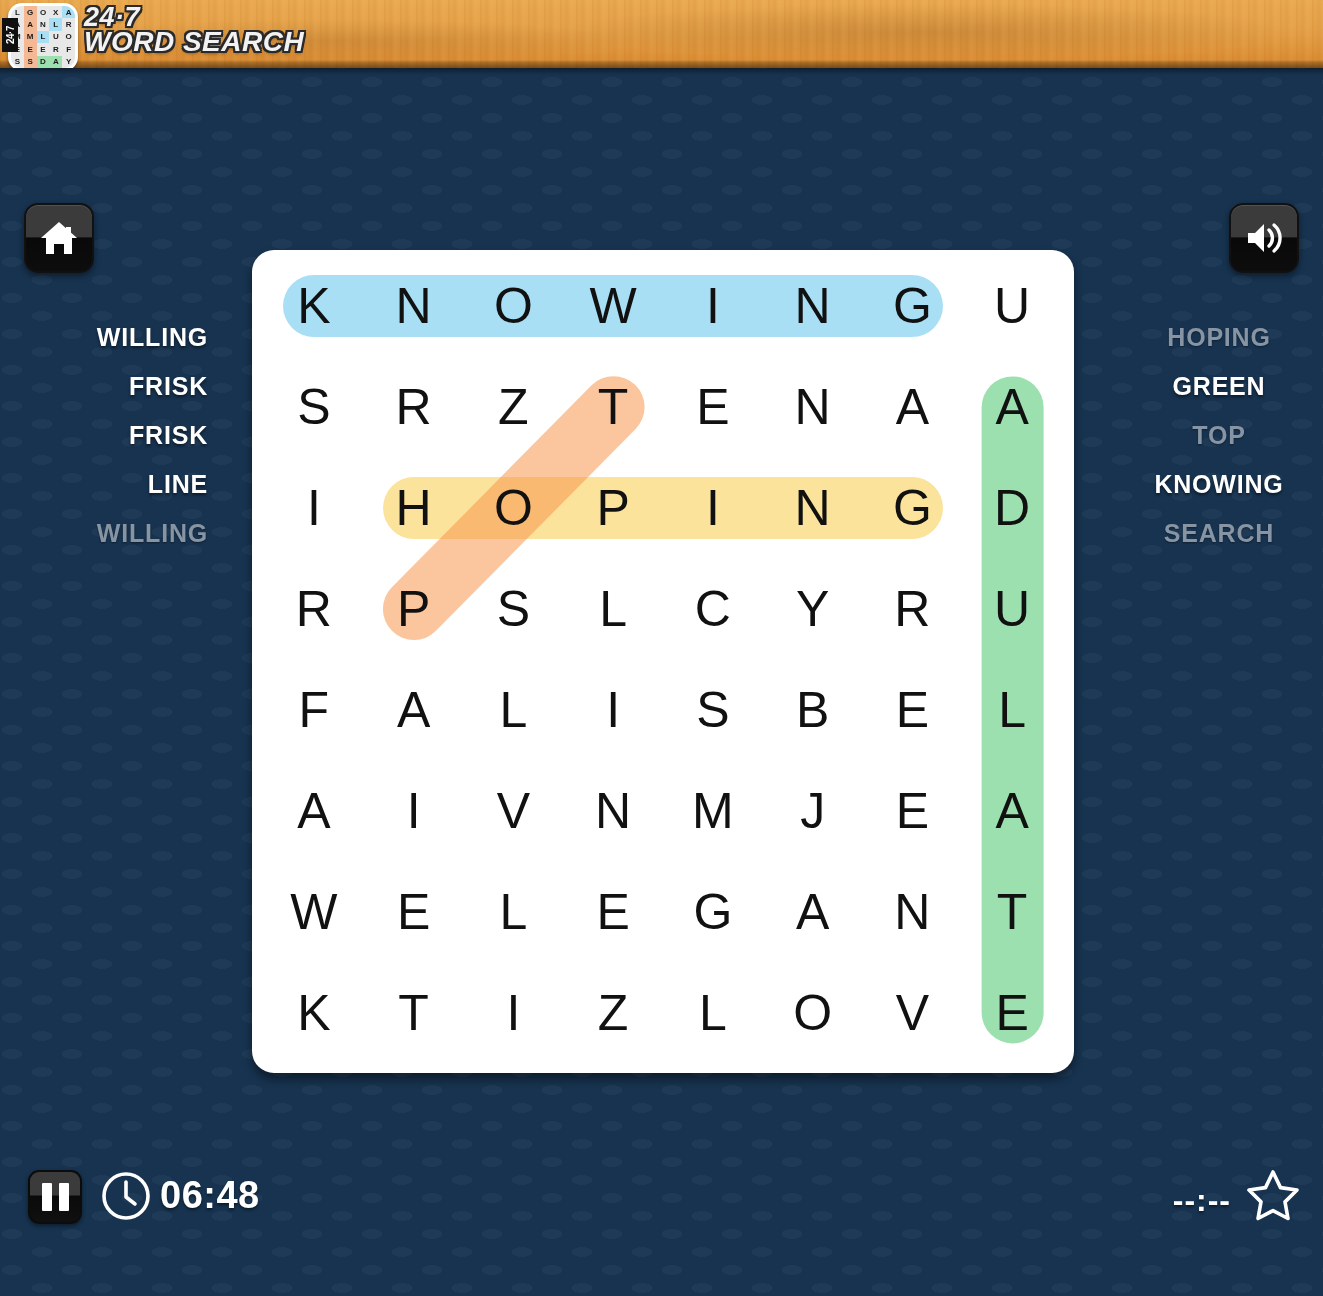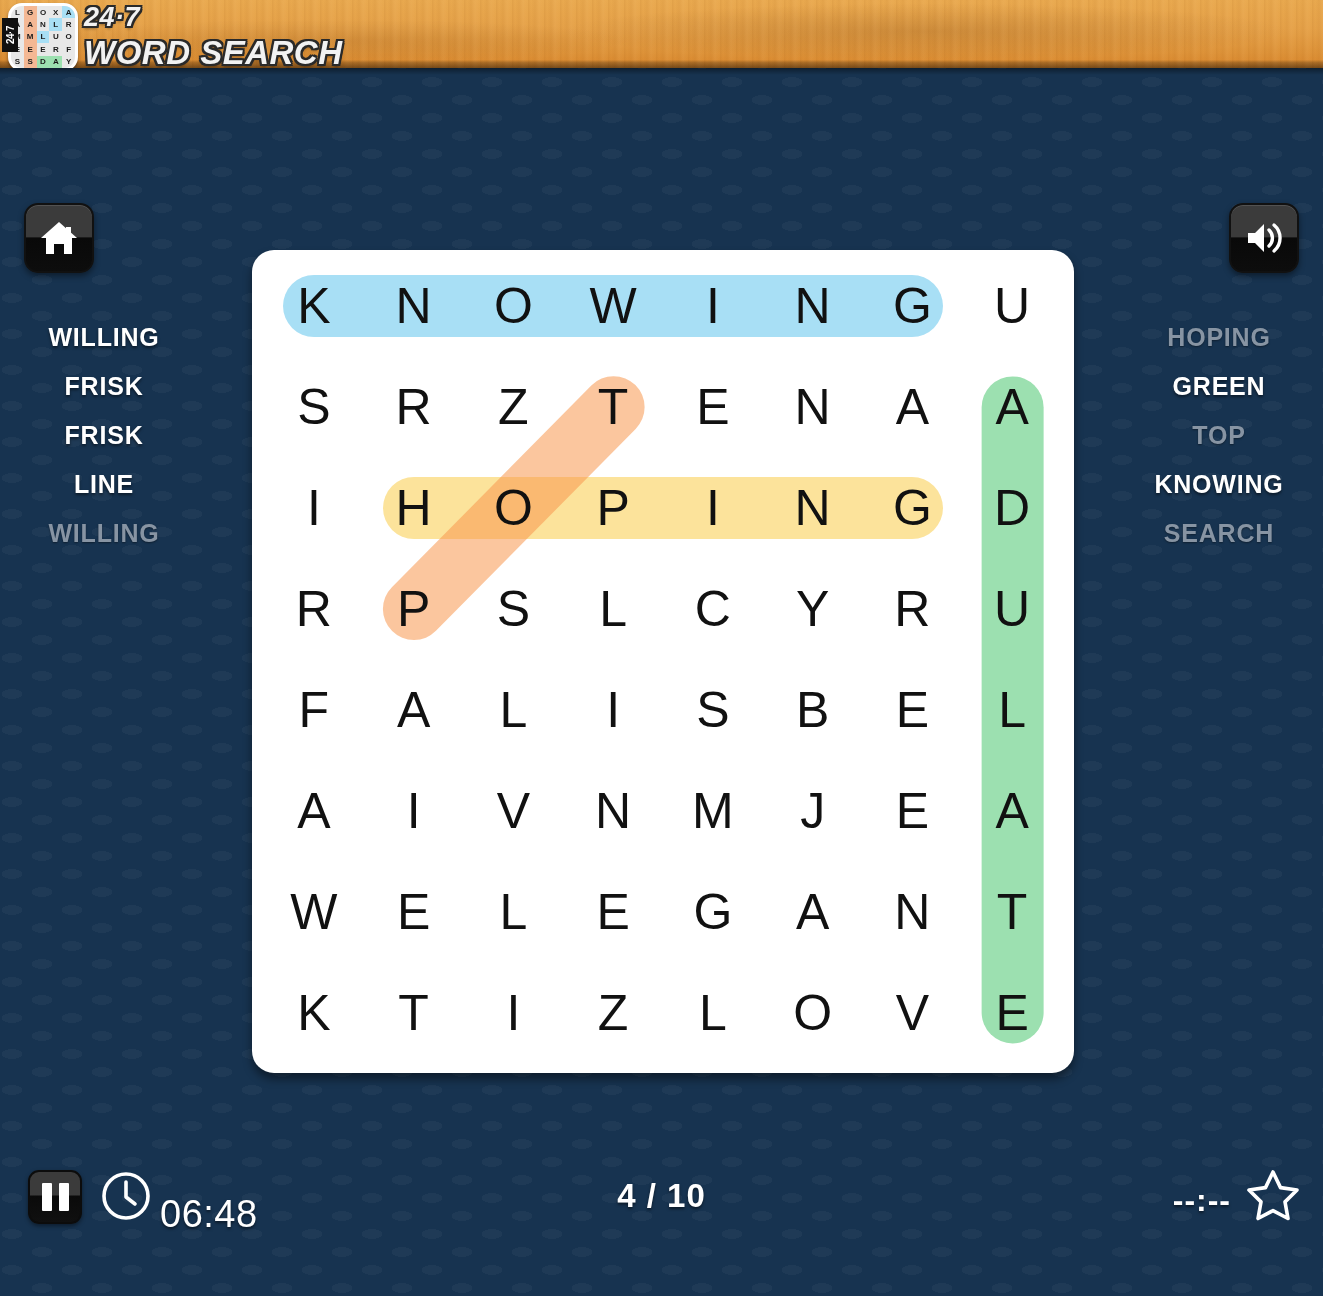--- a/index.html
+++ b/index.html
@@ -109,21 +109,21 @@
     font-weight: 700;
     font-style: italic;
     letter-spacing: 0.5px;
     text-shadow:
       -2px 0 #2a2a2a, 2px 0 #2a2a2a, 0 -2px #2a2a2a, 0 2px #2a2a2a,
       -2px -2px #2a2a2a, 2px -2px #2a2a2a, -2px 2px #2a2a2a, 2px 2px #2a2a2a,
       0 3px 3px rgba(0,0,0,0.35);
     white-space: nowrap;
   }
   #brand-line1 { top: 2px;  font-size: 27px; }
-  #brand-line2 { top: 34px; font-size: 33px; }
+  #brand-line2 { top: 26px; font-size: 28px; }
 
   
   .corner-btn {
     position: absolute;
     width: 70px; height: 70px;
     border-radius: 14px;
     background: linear-gradient(to bottom, #3b3b3b 0%, #3b3b3b 48%, #090909 50%, #0d0d0d 100%);
     border: 2px solid #111;
     box-shadow: 0 3px 6px rgba(0,0,0,0.45), inset 0 1px 0 rgba(255,255,255,0.12);
     z-index: 6;
@@ -137,21 +137,21 @@
 
   
   .word-list {
     position: absolute;
     top: 313px;
     width: 240px;
     z-index: 3;
     display: flex;
     flex-direction: column;
   }
-  #word-list-left  { left: 0px;  align-items: center;   padding-right: 32px; }
+  #word-list-left  { left: 0px;  align-items: flex-end;   padding-right: 32px; }
   #word-list-right { right: 0px; align-items: center; padding-left: 32px;  }
 
   .word-item {
     font-size: 25px;
     font-weight: 700;
     letter-spacing: 0.8px;
     line-height: 49px;
     color: #ffffff;
     text-shadow: 0 2px 3px rgba(0,0,0,0.5);
     white-space: nowrap;
@@ -240,25 +240,24 @@
   #clock-icon {
     position: absolute;
     left: 100px; top: 34px;
     width: 52px; height: 52px;
   }
 
   #timer-text {
     position: absolute;
     left: 160px; top: 38px;
     font-size: 38px;
-    font-weight: 400;
+    font-weight: 700;
     color: #ffffff;
     letter-spacing: 0.5px;
     text-shadow: 0 2px 3px rgba(0,0,0,0.5);
-    margin-top: 19px;
   }
 
   #progress-text {
     position: absolute;
     left: 0; right: 0; top: 41px;
     text-align: center;
     font-size: 33px;
     font-weight: 700;
     color: #ffffff;
     letter-spacing: 1px;
@@ -432,21 +431,20 @@
     <div class="bar"></div>
   </div>
 
   <svg id="clock-icon" viewBox="0 0 52 52">
     <circle cx="26" cy="26" r="22" stroke="#ffffff" stroke-width="3.6" fill="none"></circle>
     <path d="M26 12 L26 27 L35 34" stroke="#ffffff" stroke-width="3.6" fill="none" stroke-linecap="round" stroke-linejoin="round"></path>
   </svg>
 
   <div id="timer-text">06:48</div>
 
-  <div id="progress-text">4 / 10</div>
 
   <div id="best-time-text">--:--</div>
 
   <svg id="star-icon" viewBox="0 0 56 56">
     <path d="M28 4 L35.5 19.6 L52 22 L40 33.9 L43 50.5 L28 42.6 L13 50.5 L16 33.9 L4 22 L20.5 19.6 Z" stroke="#ffffff" stroke-width="3.6" fill="none" stroke-linejoin="round"></path>
   </svg>
 
 </div>
 
 </body></html>

